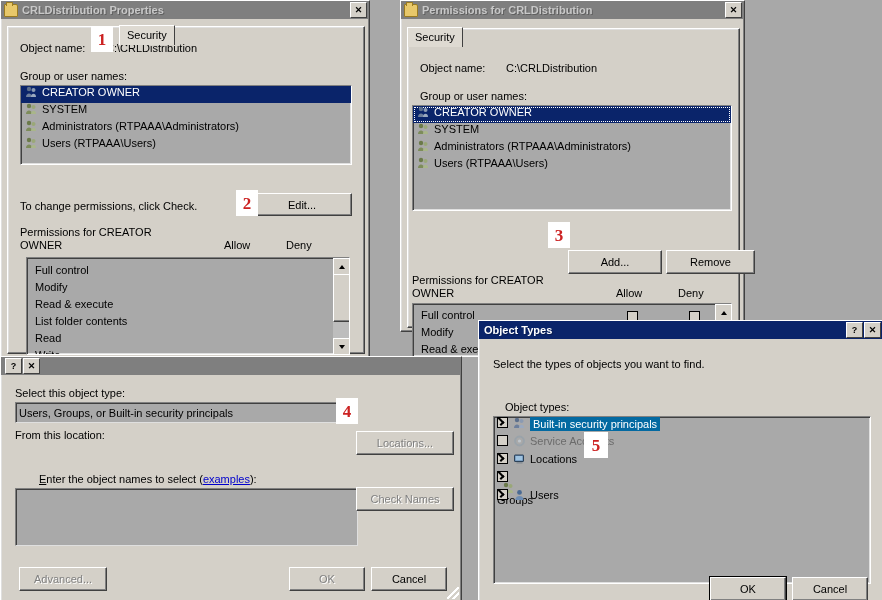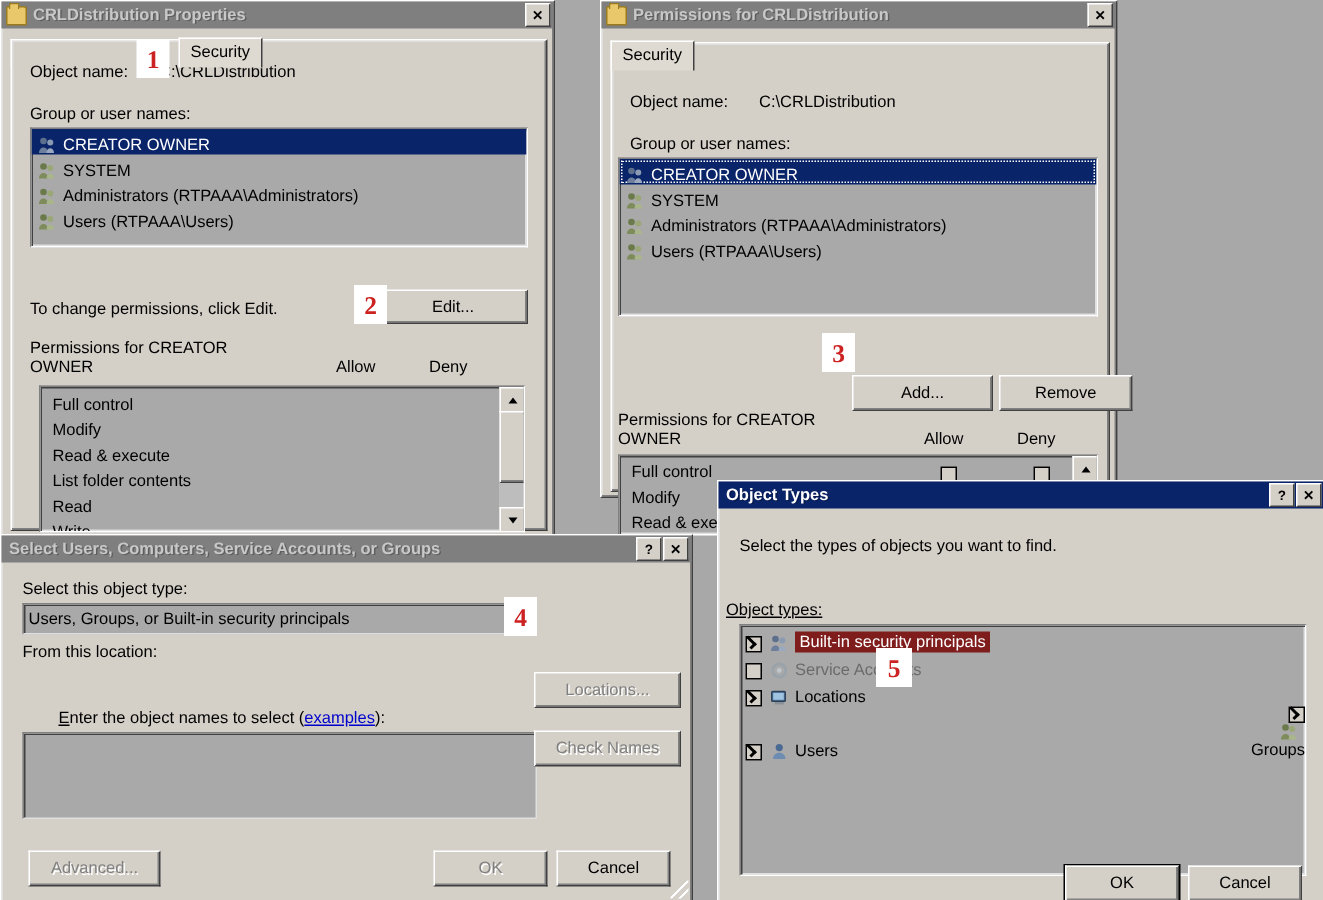--- a/index.html
+++ b/index.html
@@ -63,21 +63,21 @@
   }
   .tab.sel{
     top:0;height:19px;line-height:19px;background:#dedad2;z-index:3;
     border-bottom:none;
   }
   .tabbody{position:absolute;background:#d4d0c8;}
 
   
   .lbl{position:absolute;white-space:nowrap;}
   .listbox{position:absolute;background:#a9a9a9;overflow:hidden;}
-  .li{display:flex;align-items:flex-end;height:17px;padding-left:4px;white-space:nowrap;}
+  .li{display:flex;align-items:flex-start;height:17px;padding-left:4px;white-space:nowrap;}
   .li.sel{background:#0a246a;color:#fff;}
   .usr-ico{width:13px;height:12px;margin-right:4px;flex:0 0 auto;position:relative;}
   .btn{
     position:absolute;background:#d4d0c8;
     display:flex;align-items:center;justify-content:center;
     font-size:11px;white-space:nowrap;
     border-top:1px solid #ffffff;border-left:1px solid #ffffff;
     border-right:1px solid #404040;border-bottom:1px solid #404040;
     box-shadow:inset -1px -1px 0 #808080;
     color:#000;
@@ -204,21 +204,21 @@
               <circle cx="4" cy="3" r="2.2" fill="#6b7a4a"></circle>
               <path d="M1 11c0-2.2 1.4-3.6 3-3.6S7 8.8 7 11z" fill="#7d8c5a"></path>
               <circle cx="8.5" cy="4" r="2" fill="#9aa878"></circle>
               <path d="M6 11c0-2 1.2-3.2 2.5-3.2S11 9 11 11z" fill="#a9b68a"></path>
             </svg>
         </span>
         <span>Users (RTPAAA\Users)</span>
       </div>
     </div>
 
-    <div class="lbl" style="left:12px;top:173px;">To change permissions, click Edit.</div>
+    <div class="lbl" style="left:12px;top:173px;">To change permissions, click Check.</div>
     <div class="btn" style="left:244px;top:166px;width:98px;height:21px;">Edit...</div>
 
     <div class="lbl" style="left:12px;top:199px;">Permissions for CREATOR</div>
     <div class="lbl" style="left:12px;top:212px;">OWNER</div>
     <div class="lbl" style="left:216px;top:212px;">Allow</div>
     <div class="lbl" style="left:278px;top:212px;">Deny</div>
 
     <div class="listbox sunken" style="left:18px;top:230px;width:322px;height:96px;overflow:hidden;">
       <div class="permname" style="top:6px;">Full control</div>
       <div class="permname" style="top:23px;">Modify</div>
@@ -344,33 +344,32 @@
   </div>
 </div>
 
 <div class="ann" style="left:548px;top:222px;width:22px;height:26px;">
   <span>3</span>
 </div>
 
 <div class="win raised" style="left:0px;top:356px;width:460px;height:244px;">
 
   <div class="titlebar inactive">
-    <span class="tb-title">Select Users, Computers, Service Accounts, or Groups</span>
     <span class="tb-btn">?</span>
     <span class="tb-btn">✕</span>
   </div>
 
   <div style="position:absolute;left:0;top:18px;right:0;bottom:0;">
     <div class="lbl" style="left:14px;top:12px;">Select this object type:</div>
     <div class="txtfield" style="left:14px;top:27px;width:324px;height:19px;">
       <span>Users, Groups, or Built-in security principals</span>
     </div>
 
     <div class="lbl" style="left:14px;top:54px;">From this location:</div>
-    <div class="btn disabled" style="left:355px;top:73px;width:96px;height:22px;">Locations...</div>
+    <div class="btn disabled" style="left:355px;top:56px;width:96px;height:22px;">Locations...</div>
 
     <div class="lbl" style="left:14px;top:98px;padding-left:24px;">
       <span class="underl">E</span><span>nter the object names to select (</span><span class="link">examples</span><span>):</span>
     </div>
 
     <div class="txtfield" style="left:14px;top:113px;width:338px;height:54px;align-items:flex-start;padding-top:2px;">
       <span></span>
     </div>
     <div class="btn disabled" style="left:355px;top:112px;width:96px;height:22px;">Check Names</div>
 
@@ -388,35 +387,35 @@
 <div class="win raised" style="left:478px;top:320px;width:404px;height:280px;">
 
   <div class="titlebar active">
     <span class="tb-title">Object Types</span>
     <span class="tb-btn">?</span>
     <span class="tb-btn">✕</span>
   </div>
 
   <div style="position:absolute;left:0;top:18px;right:0;bottom:0;">
     <div class="lbl" style="left:14px;top:19px;">Select the types of objects you want to find.</div>
-    <div class="lbl" style="left:5px;top:62px;text-decoration:underline;">Object types:</div>
+    <div class="lbl" style="left:26px;top:62px;">Object types:</div>
 
     <div class="listbox sunken" style="left:14px;top:77px;width:376px;height:166px;background:#a9a9a9;">
 
       <div class="li" style="padding-left:3px;height:18px;">
         <span class="chk on"></span>
         <span class="usr-ico" style="margin-left:5px;">
           <svg width="13" height="12" viewBox="0 0 13 12">
               <circle cx="4" cy="3" r="2.2" fill="#5c6f8c"></circle>
               <path d="M1 11c0-2.2 1.4-3.6 3-3.6S7 8.8 7 11z" fill="#6d7f9c"></path>
               <circle cx="8.5" cy="4" r="2" fill="#8a9ab2"></circle>
               <path d="M6 11c0-2 1.2-3.2 2.5-3.2S11 9 11 11z" fill="#9aa9bf"></path>
             </svg>
         </span>
-        <span style="background:#7f1d1d;color:#fff;padding:1px 3px;">Built-in security principals</span>
+        <span style="background:#0369a1;color:#fff;padding:1px 3px;">Built-in security principals</span>
       </div>
 
       <div class="li" style="padding-left:3px;height:18px;">
         <span class="chk"></span>
         <span class="usr-ico" style="margin-left:5px;">
           <svg width="13" height="12" viewBox="0 0 13 12">
               <circle cx="6.5" cy="6" r="4.4" fill="none" stroke="#9aa3aa" stroke-width="2"></circle>
               <circle cx="6.5" cy="6" r="1.6" fill="#bfc6cc"></circle>
             </svg>
         </span>

